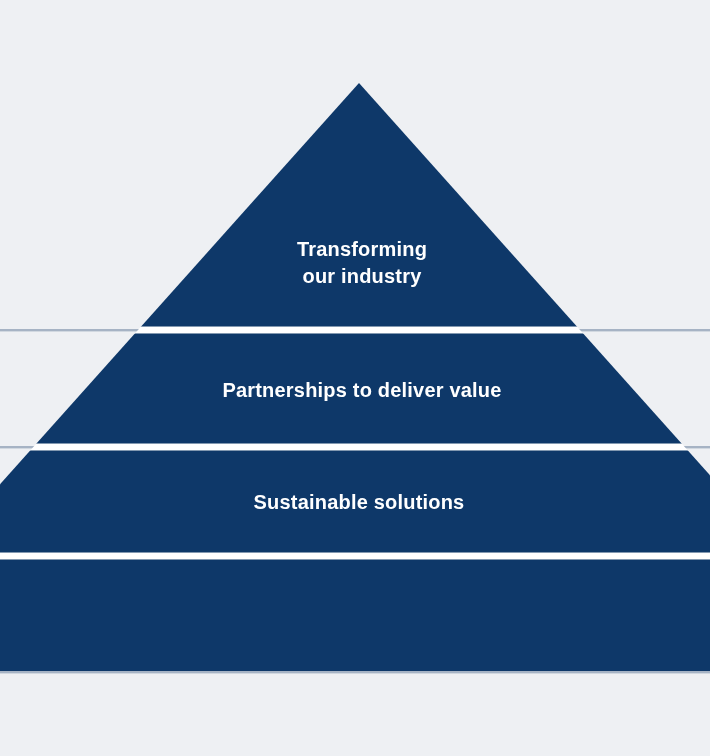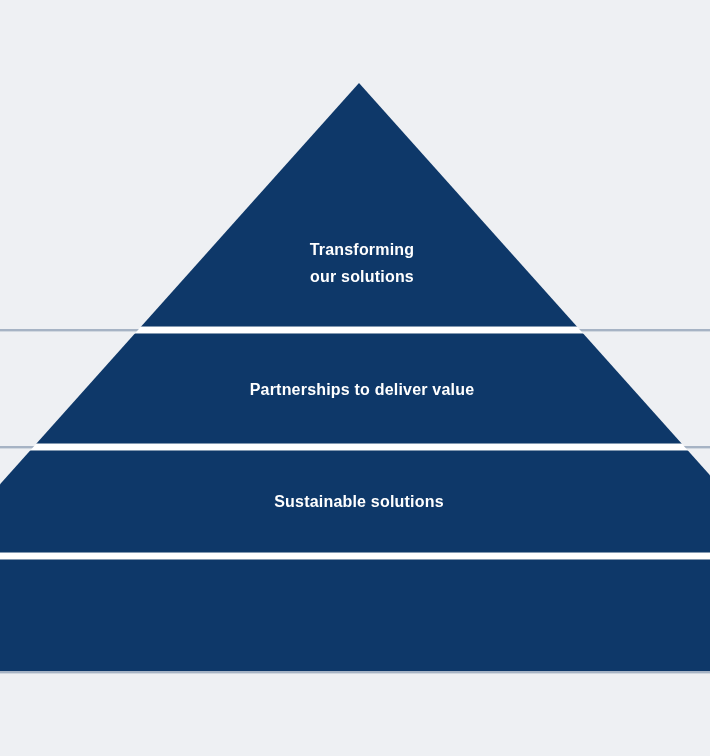--- a/index.html
+++ b/index.html
@@ -17,21 +17,21 @@
     position: absolute;
     left: 0;
     top: 0;
     display: block;
   }
   .tier-label {
     position: absolute;
     transform: translateX(-50%);
     color: #ffffff;
     font-weight: 700;
-    font-size: 16px;
+    font-size: 20px;
     line-height: 24px;
     white-space: nowrap;
     text-align: center;
     letter-spacing: 0.2px;
   }
   .tier-label.two-line {
     line-height: 27px;
   }
 </style>
 </head>
@@ -62,21 +62,21 @@
       <rect x="-170" y="333.5" width="1060" height="110" fill="#0e3869"></rect>
       <rect x="-170" y="450.5" width="1060" height="102" fill="#0e3869"></rect>
       <rect x="-170" y="559.5" width="1060" height="112.5" fill="#0e3869"></rect>
     </g>
 
     <rect x="0" y="671" width="710" height="2.4" fill="#a6b3c4"></rect>
   </svg>
 
   <div class="tier-label two-line" style="left:362px; top:236px;">
     <div>Transforming</div>
-    <div>our solutions</div>
+    <div>our industry</div>
   </div>
 
   <div class="tier-label" style="left:362px; top:378px;">Partnerships to deliver value</div>
 
   <div class="tier-label" style="left:359px; top:490px;">Sustainable solutions</div>
 
 
 </div>
 
 </body></html>

